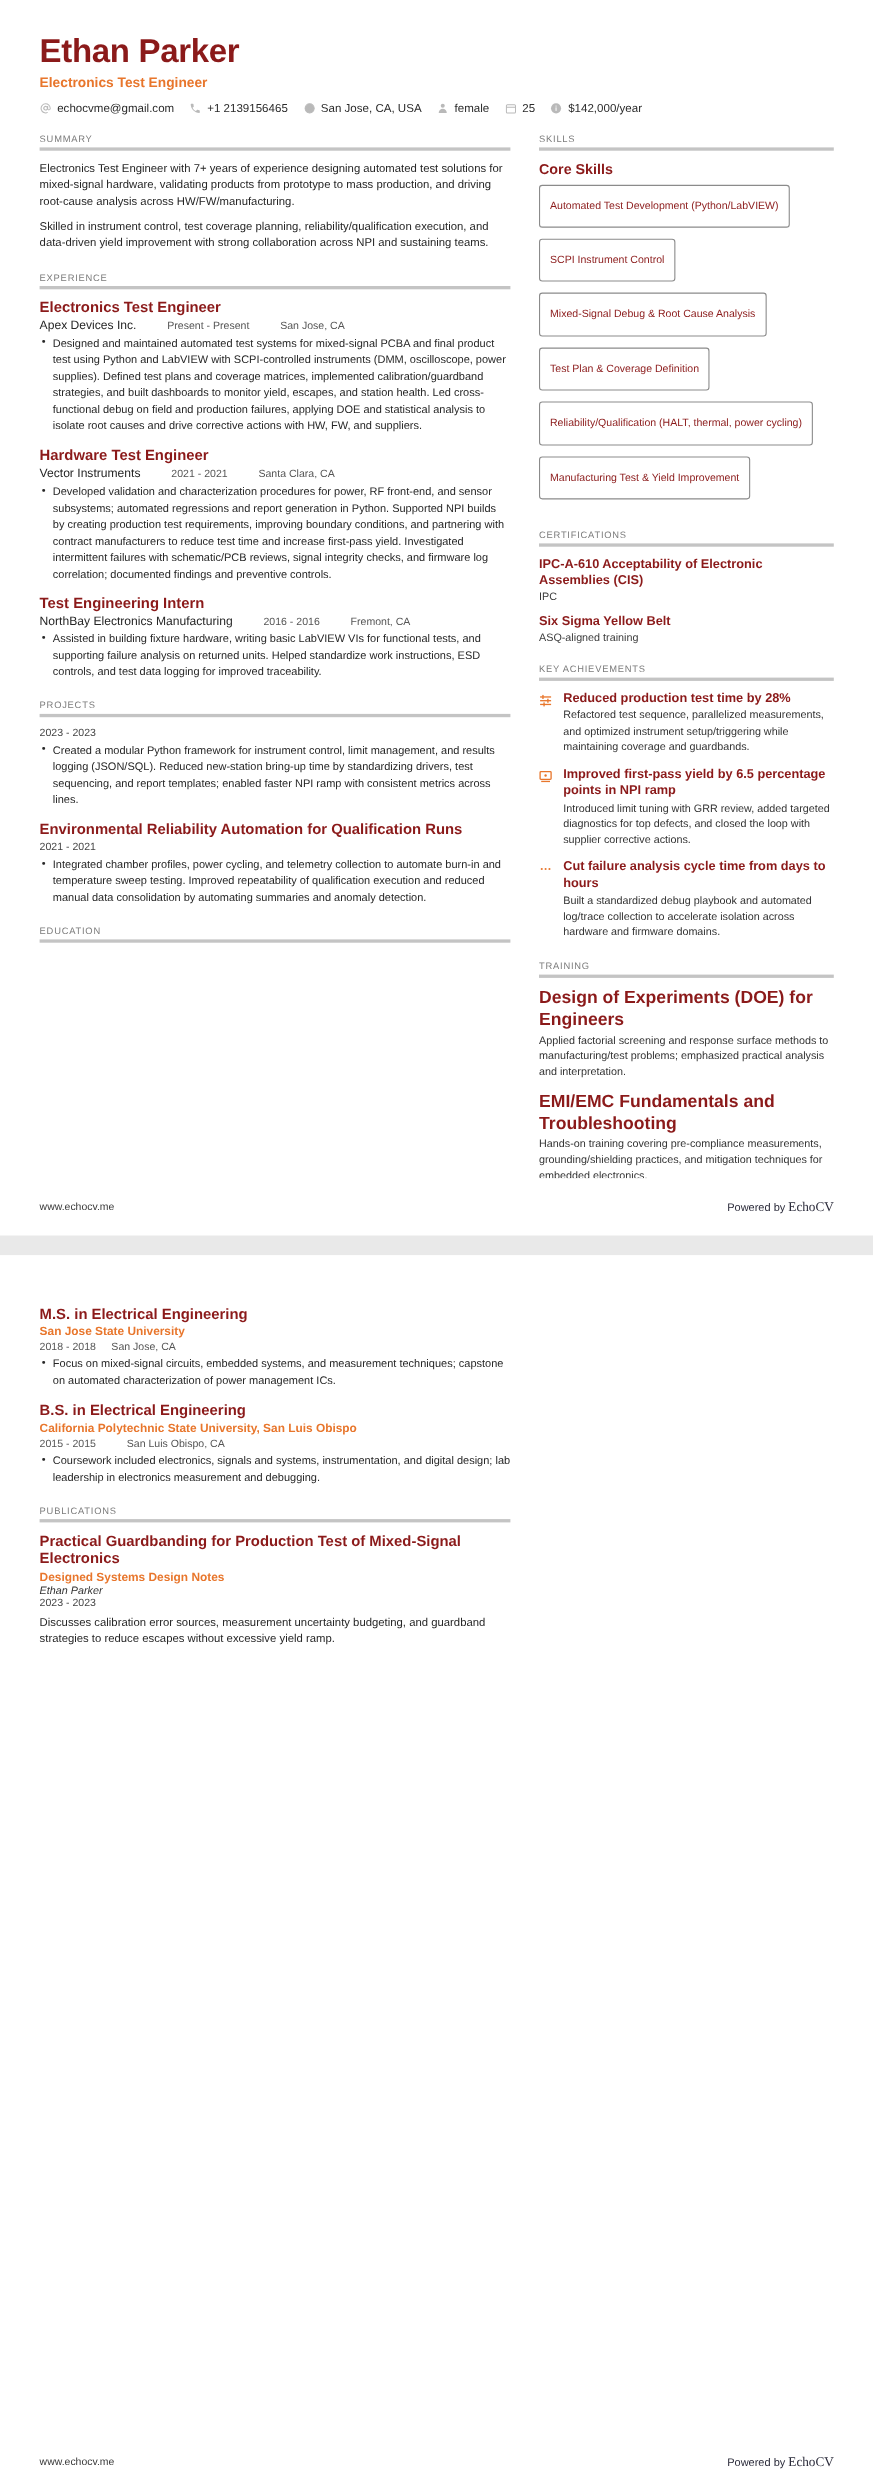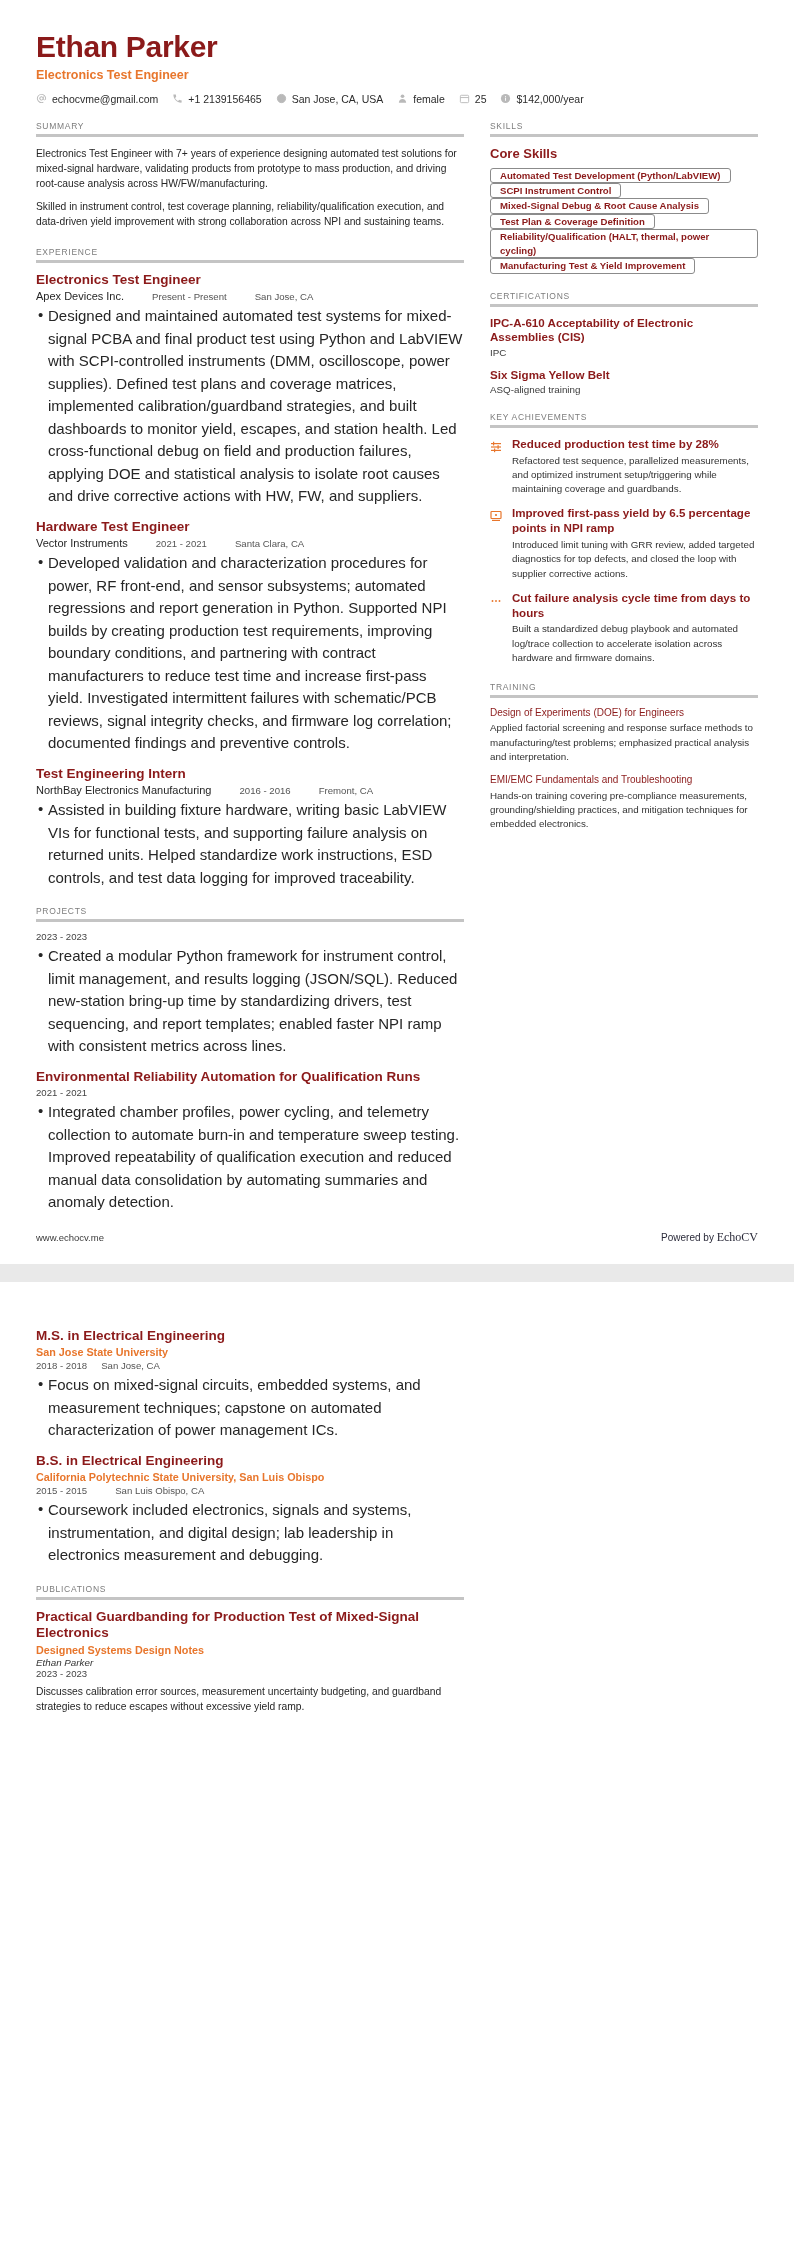--- a/index.html
+++ b/index.html
@@ -85,21 +85,21 @@
   }
   .org { font-size: 11px; color: #262626; }
   .org-orange { font-size: 10.8px; color: #e8762c; font-weight: 700; }
   .meta { font-size: 9.6px; color: #555; }
   .dates-line { font-size: 9.6px; color: #444; margin-bottom: 3px; }
 
   ul.bullets { list-style: none; margin: 0; padding: 0; }
   ul.bullets li {
     position: relative;
     padding-left: 12px;
-    font-size: 15px;
+    font-size: 10px;
     line-height: 1.5;
     color: #262626;
     margin-bottom: 3px;
   }
   ul.bullets li::before {
     content: "•";
     position: absolute;
     left: 2px;
     top: -1px;
     color: #262626;
@@ -108,26 +108,26 @@
   
   .skillgroup-title {
     font-size: 13px;
     font-weight: 700;
     color: #8b1a1a;
     margin-bottom: 7px;
   }
   .tag {
     border: 1px solid #8b8b8b;
     border-radius: 3px;
-    padding: 0 9px;
+    padding: 12px 9px;
     font-size: 9.6px;
-    font-weight: 700;
+    font-weight: 400;
     color: #8b1a1a;
     line-height: 1.4;
-    margin-bottom: 0;
+    margin-bottom: 10px;
     display: block;
   }
   .tagwrap { display: flex; flex-direction: column; align-items: flex-start; }
   .tagwrap .tag { width: auto; }
   .tag-full { width: 100%; }
 
   
   .cert { margin-bottom: 10px; }
   .cert-name {
     font-size: 11.6px;
@@ -146,22 +146,22 @@
     font-weight: 700;
     color: #8b1a1a;
     line-height: 1.28;
     margin-bottom: 2px;
   }
   .ach-desc { font-size: 9.8px; line-height: 1.45; color: #333; }
 
   
   .train { margin-bottom: 10px; }
   .train-title {
-    font-size: 10px;
-    font-weight: 400;
+    font-size: 16px;
+    font-weight: 700;
     color: #8b1a1a;
     line-height: 1.25;
     margin-bottom: 2px;
   }
   .train-desc { font-size: 9.8px; line-height: 1.45; color: #333; }
 
   
   .pub-title {
     font-size: 13.5px;
     font-weight: 700;

